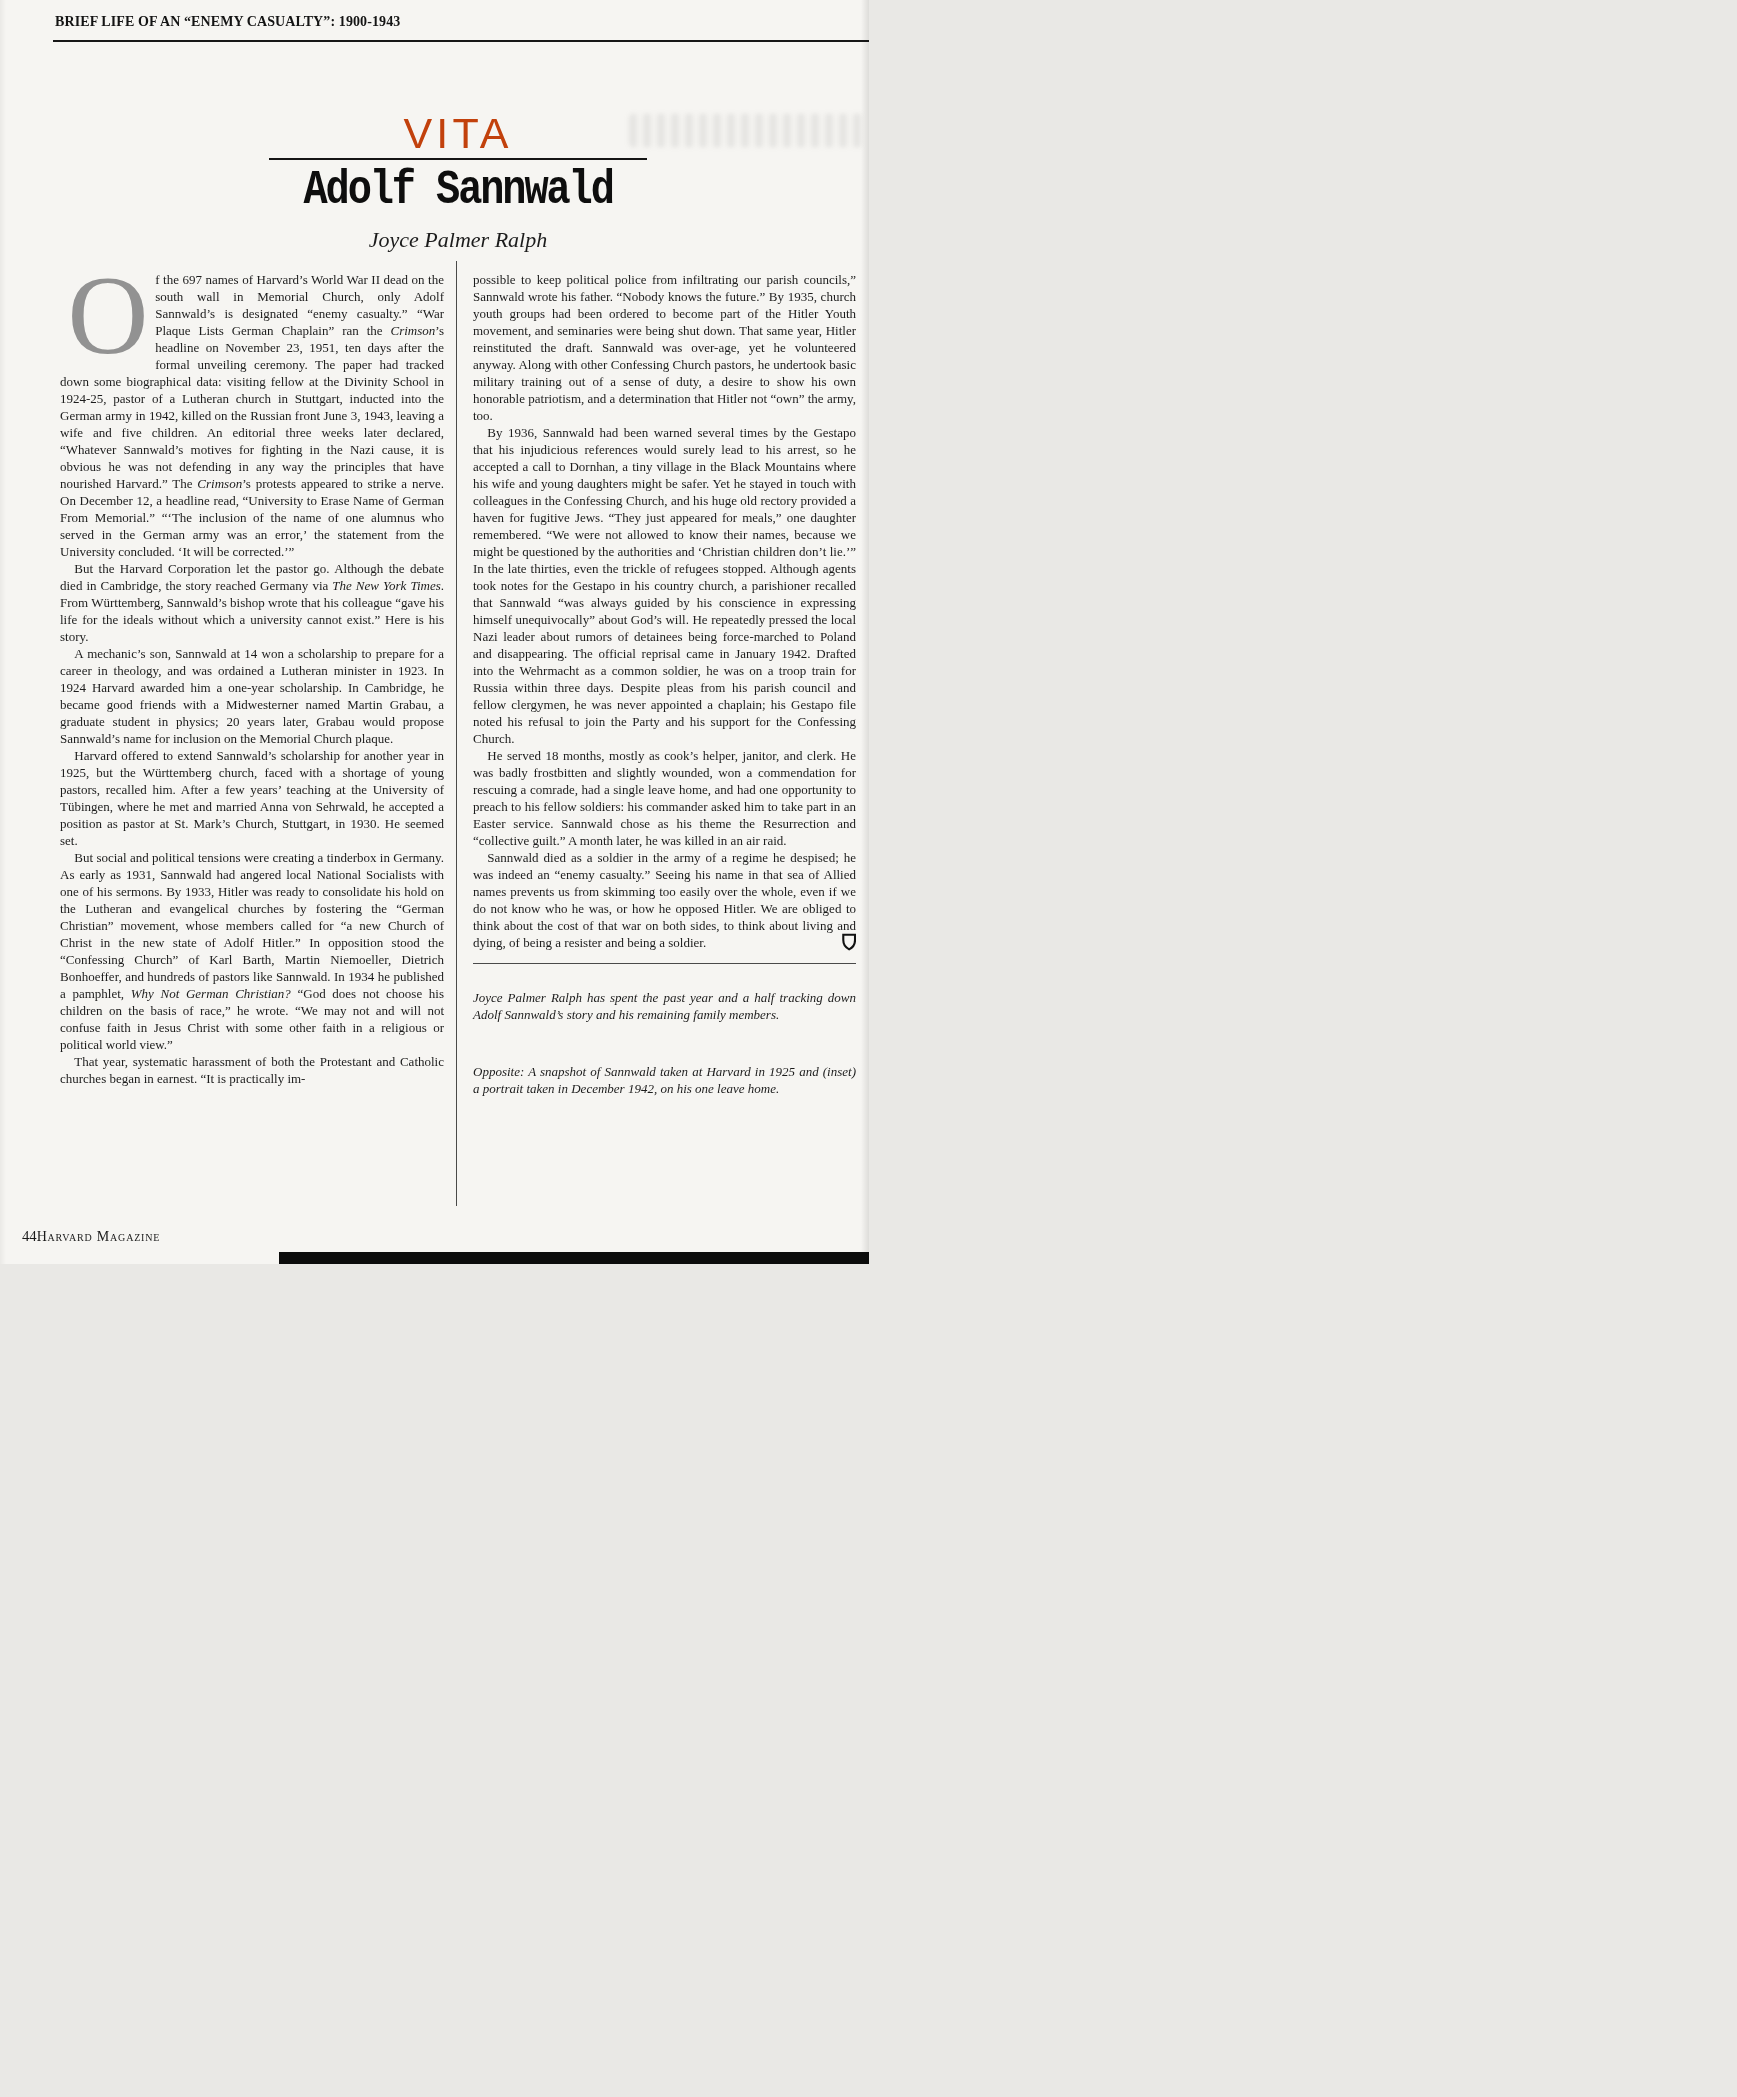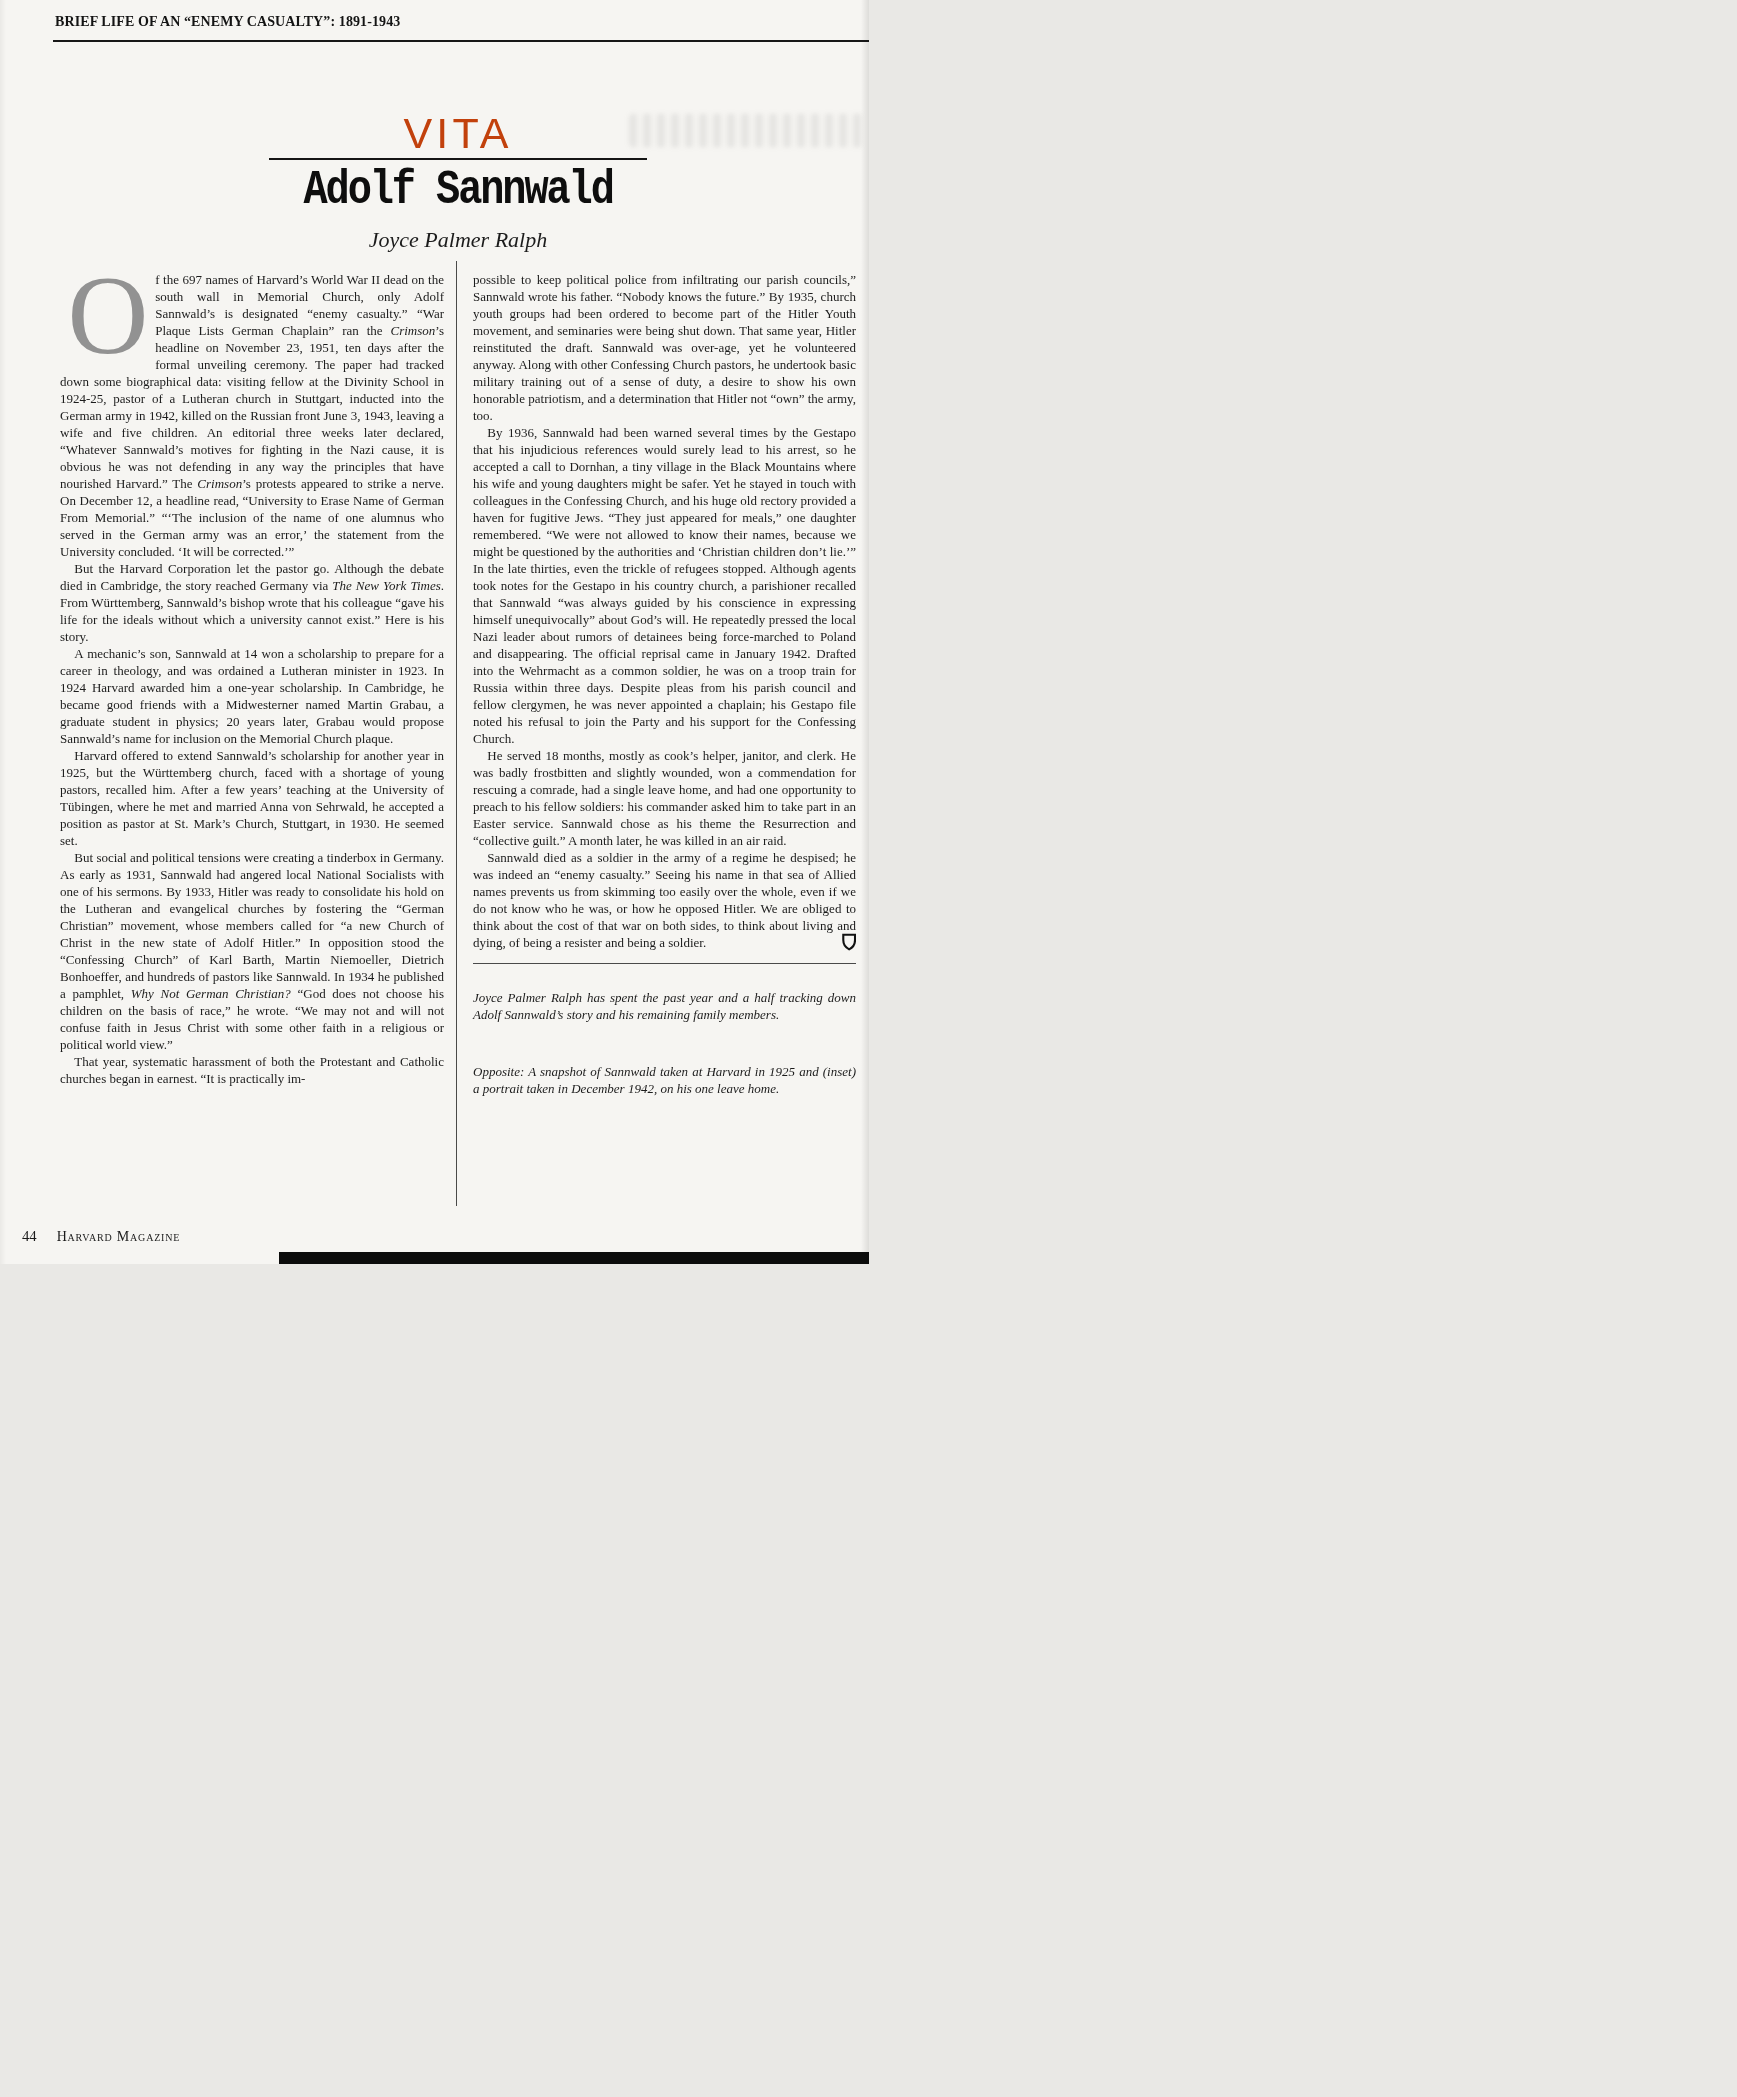--- a/index.html
+++ b/index.html
@@ -68,31 +68,31 @@
   }
   
   p.endpara{position:relative;}
   .endmark{position:absolute;right:0;bottom:0;line-height:0;}
   .note-rule{width:100%;height:0.8px;background:#4a4a4a;margin-top:11.7px;}
   .note{margin:0;font-style:italic;}
   .col p.note{text-align:justify;font-size:13px;line-height:17px;}
   .note.bio{margin-top:26px;}
   .note.caption{margin-top:40px;}
   
-  .footer{position:absolute;left:22px;bottom:19.3px;display:flex;align-items:baseline;gap:20px;}
+  .footer{position:absolute;left:22px;bottom:19.3px;display:flex;align-items:baseline;}
   .folio{font-size:14.7px;color:#1a1a1a;}
   .mag{font-size:14px;font-variant:small-caps;letter-spacing:0.8px;color:#1a1a1a;}
   .bottom-bar{position:absolute;left:279px;right:0;bottom:0;height:11.7px;background:#0c0c0c;}
 </style>
 </head>
 <body>
 
 <div class="page">
 
-  <div class="running-head">BRIEF LIFE OF AN “ENEMY CASUALTY”: 1891-1943</div>
+  <div class="running-head">BRIEF LIFE OF AN “ENEMY CASUALTY”: 1900-1943</div>
   <div class="head-rule"></div>
 
   <div class="ghost"></div>
 
   <div class="title-block">
     <div class="kicker">VITA</div>
     <div class="kicker-rule"></div>
     <h1 class="article-title"><span class="squeeze">Adolf Sannwald</span></h1>
     <div class="byline">Joyce Palmer Ralph</div>
   </div>

